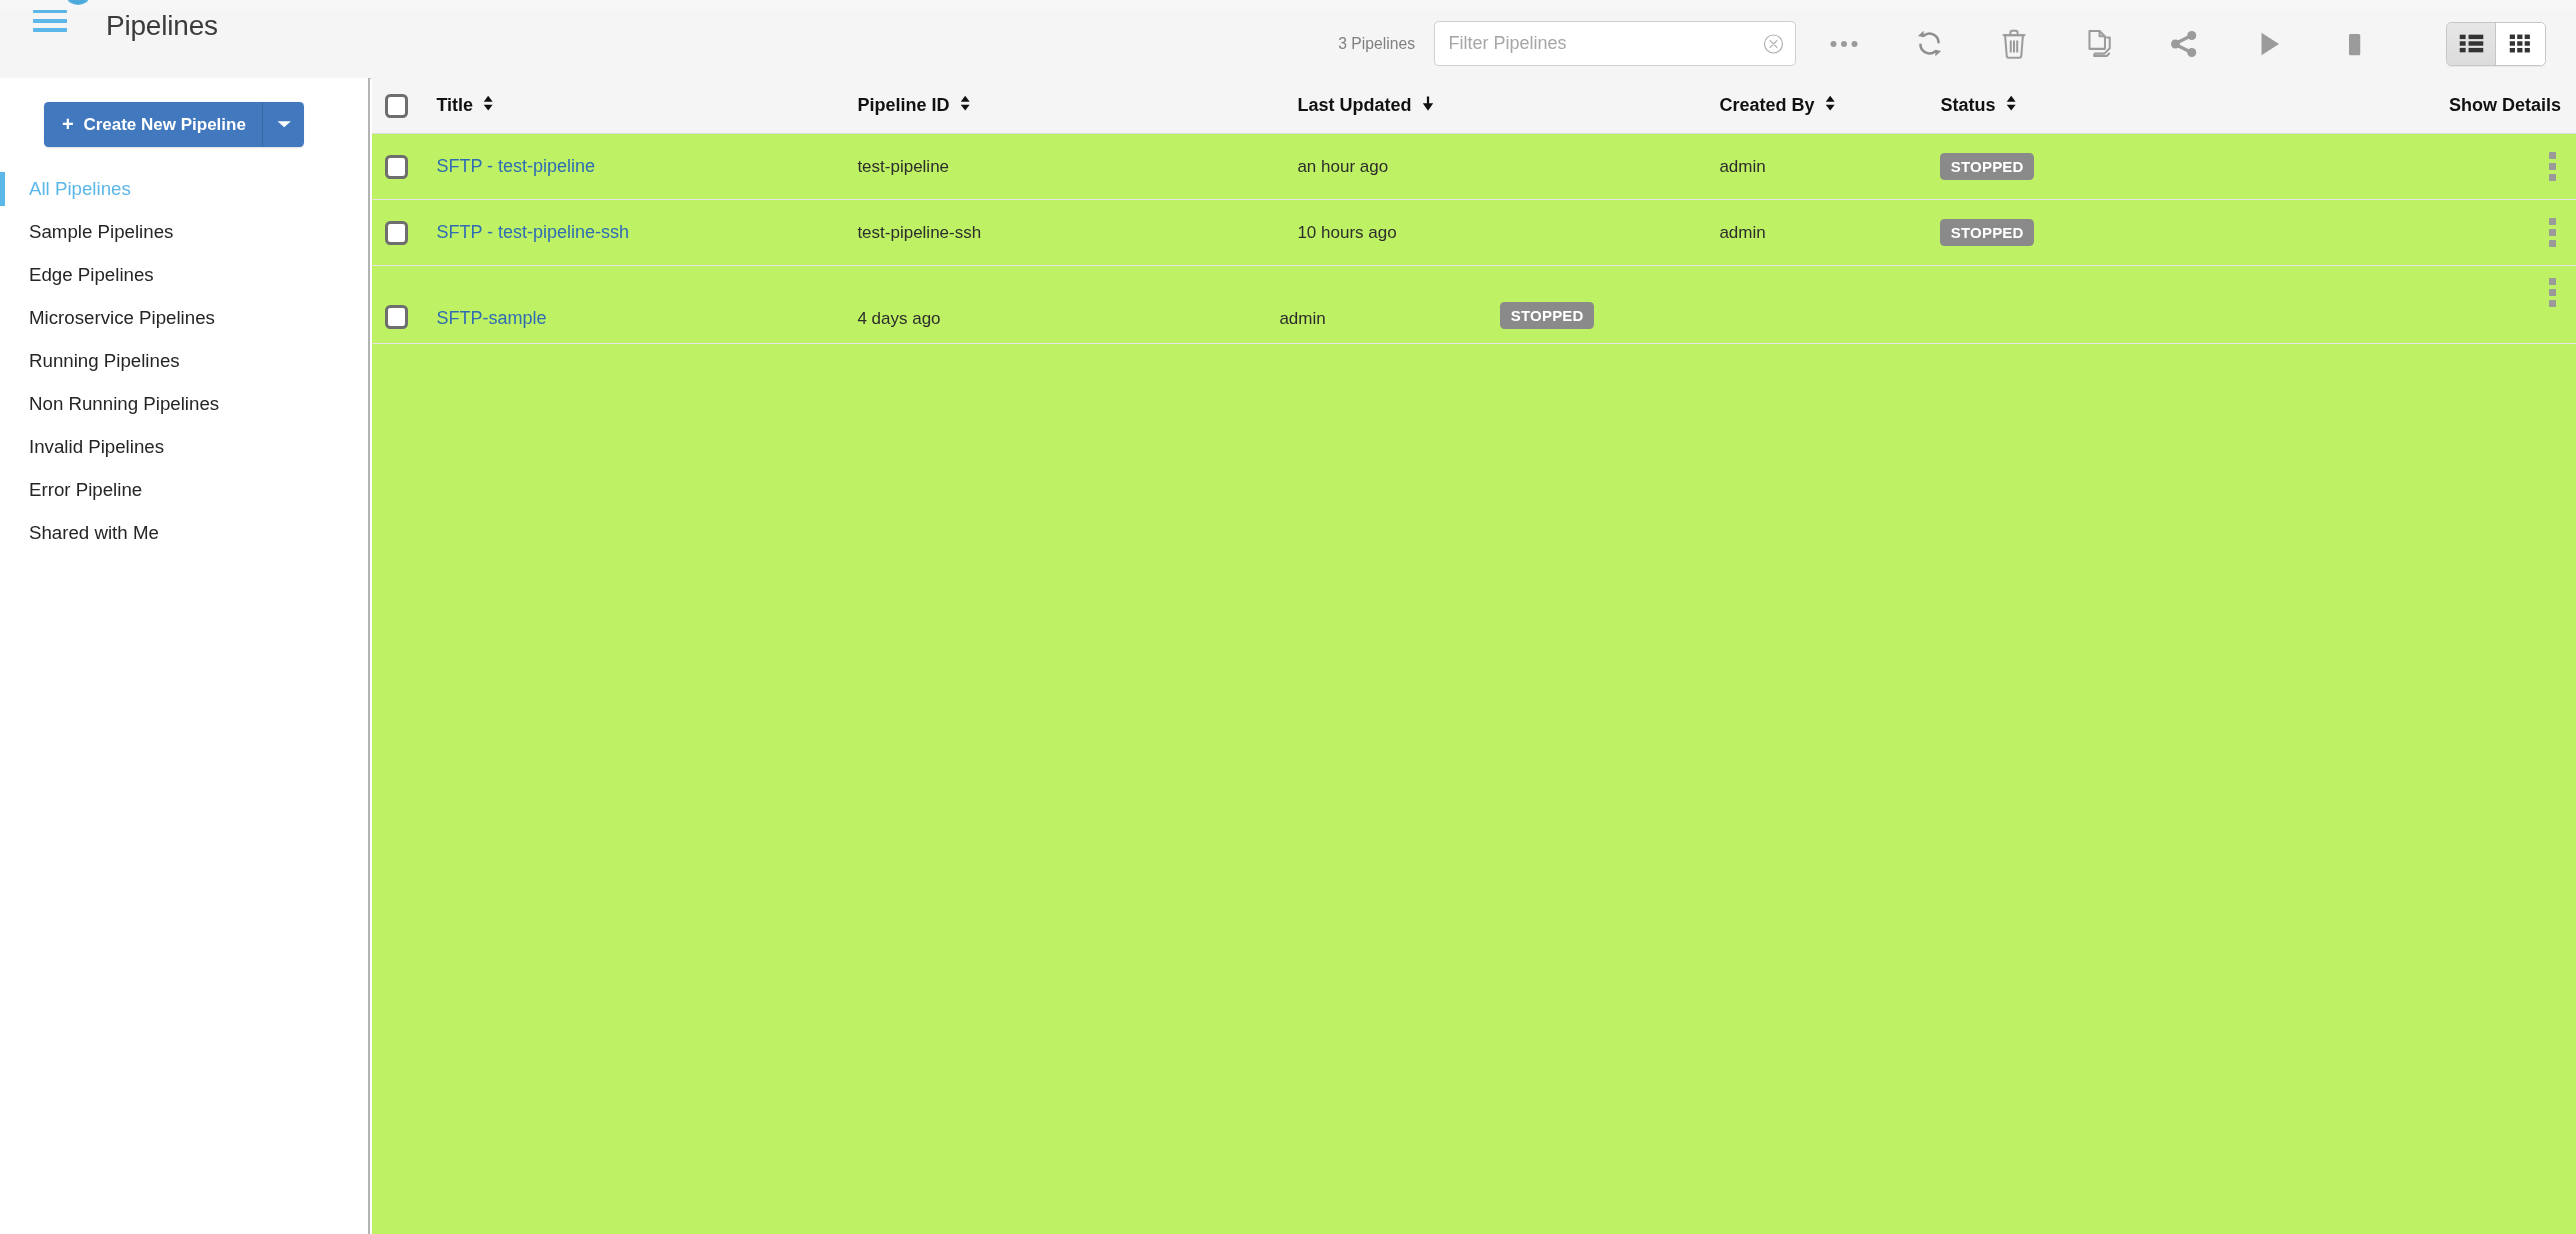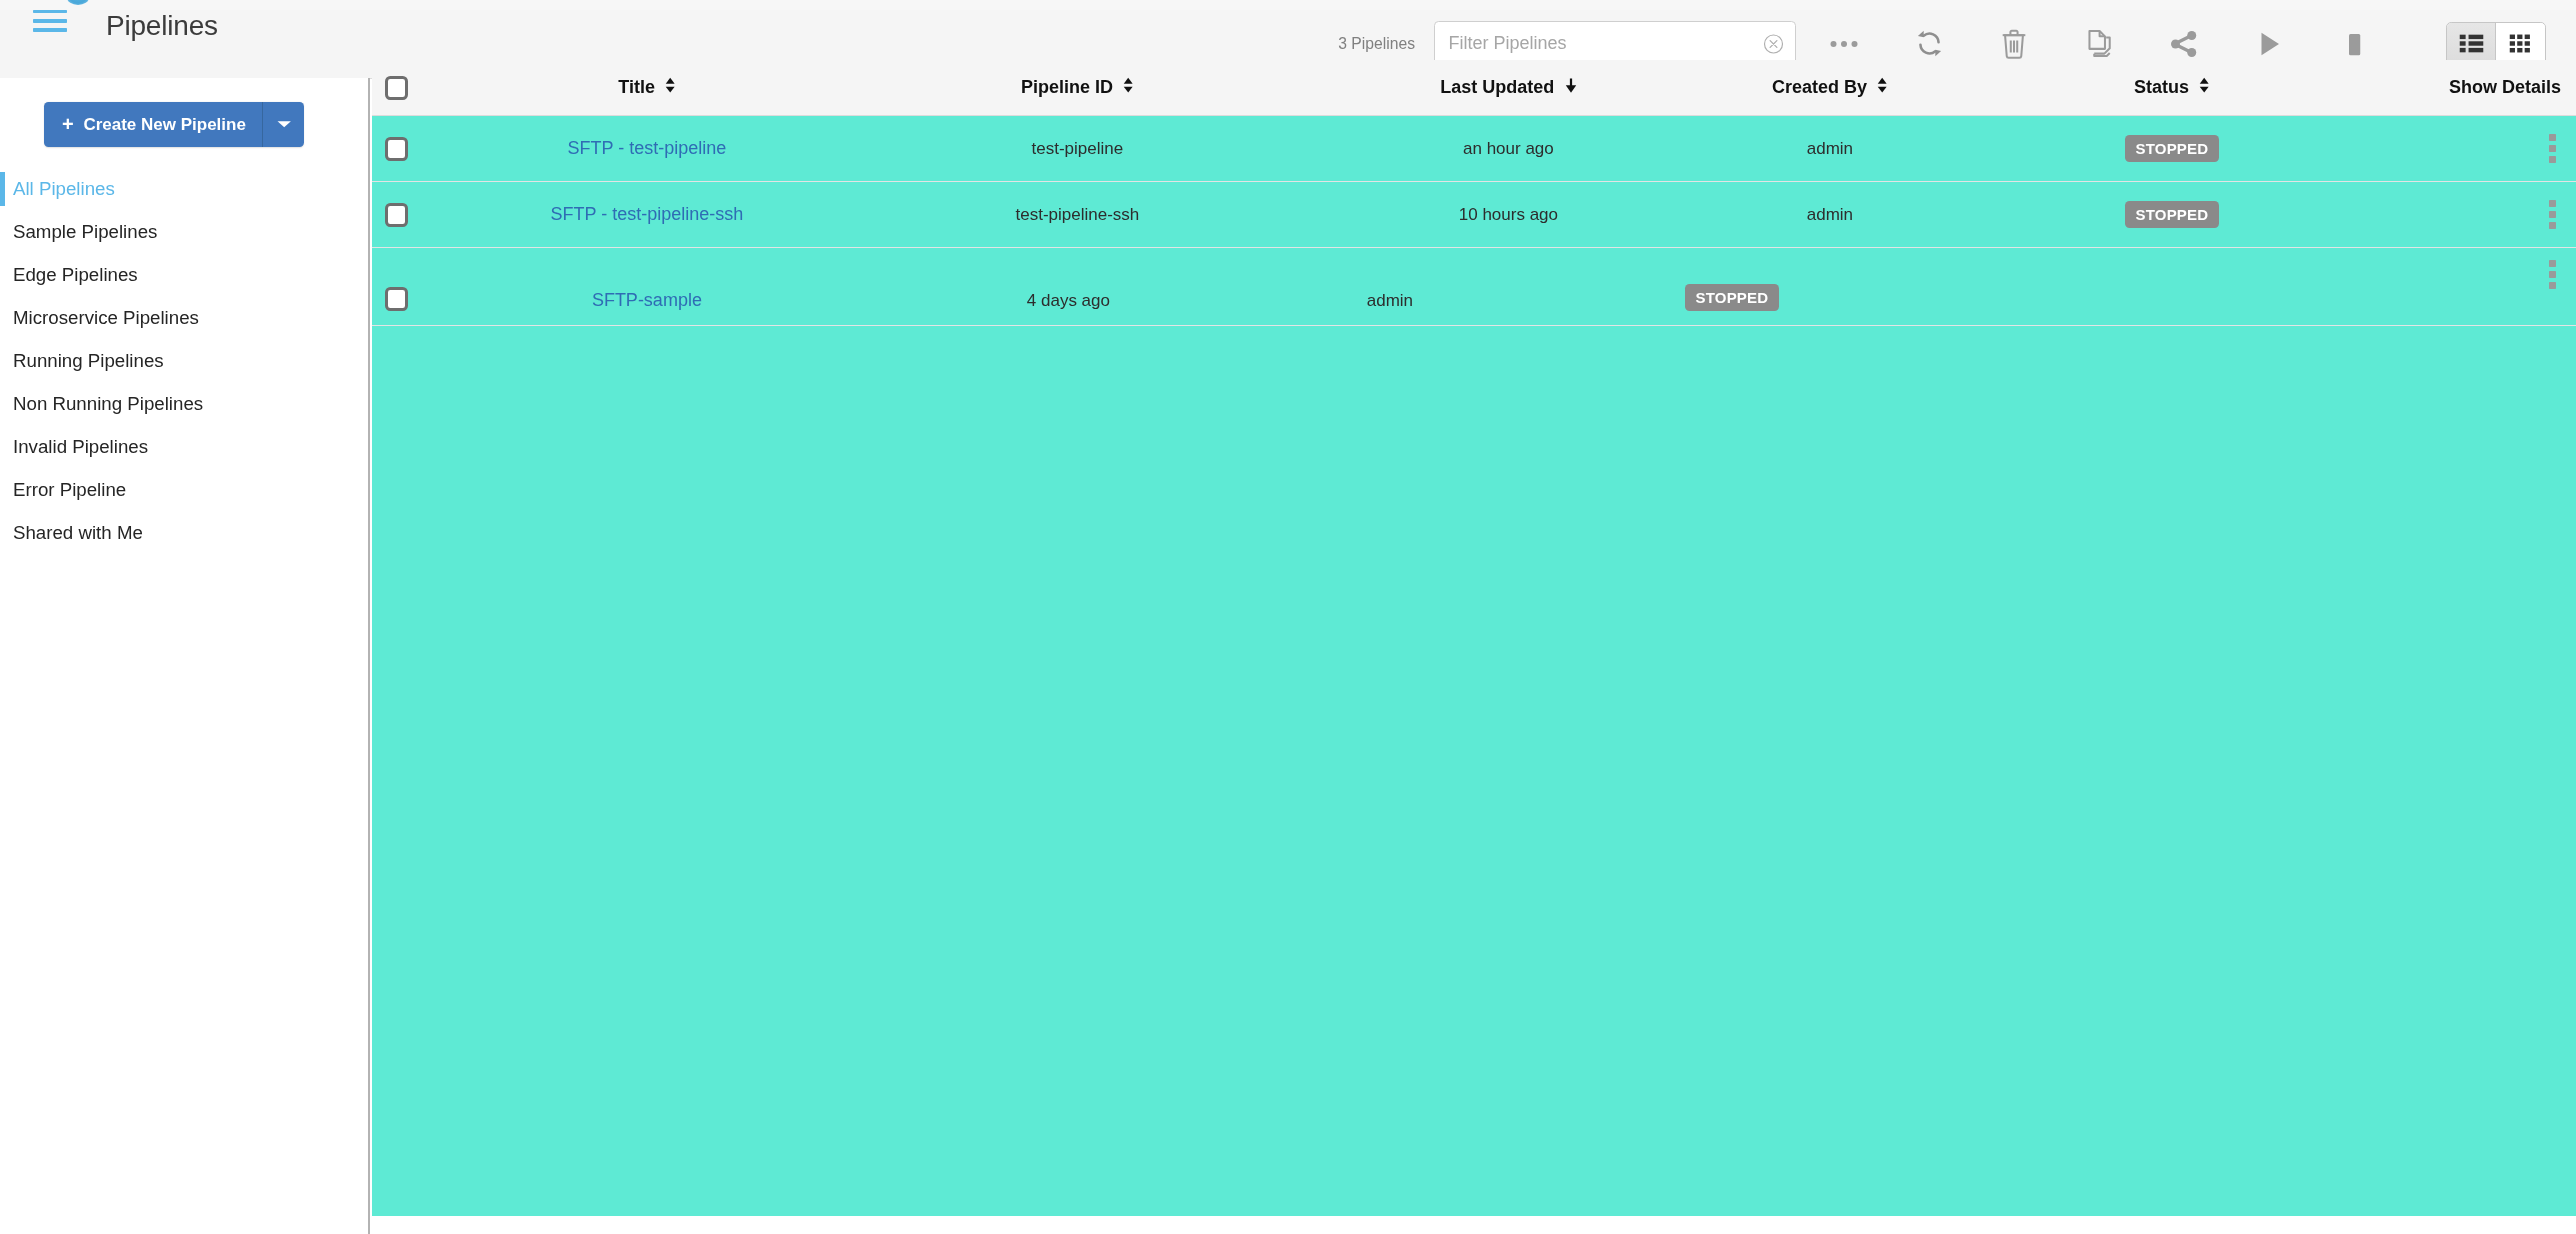--- a/index.html
+++ b/index.html
@@ -110,34 +110,34 @@
   }
   #create-btn .caret {
     width: 42px; display: flex; align-items: center; justify-content: center;
     border-left: 0.7px solid #36679f;
   }
 
   #nav { margin-top: 20px; }
   .nav-item {
     position: relative; height: 43px;
     display: flex; align-items: center;
-    padding-left: 13px;
+    padding-left: 29px;
     font-size: 18.7px; color: #252525;
     cursor: pointer; white-space: nowrap;
   }
   .nav-item.active { color: #5bb7e8; }
   .nav-item.active::before {
     content: ""; position: absolute; left: 0; top: 4.5px;
     width: 4.5px; height: 34px; background: #5bb7e8;
   }
 
   
   #table {
-    position: absolute; left: 372px; top: 60px;
-    width: 2204px; height: 1156px; background: #5eead4; text-align: center;
+    position: absolute; left: 372px; top: 78px;
+    width: 2204px; height: 1156px; background: #bef264;
   }
   .row {
     display: flex; align-items: center;
     border-bottom: 1.5px solid #e4e4e4;
     padding-left: 13.4px;
   }
   #thead {
     height: 56px; background: #f5f5f5; border-bottom: 1.5px solid #dcdcdc;
     font-size: 18px; font-weight: bold; color: #111111;
   }

